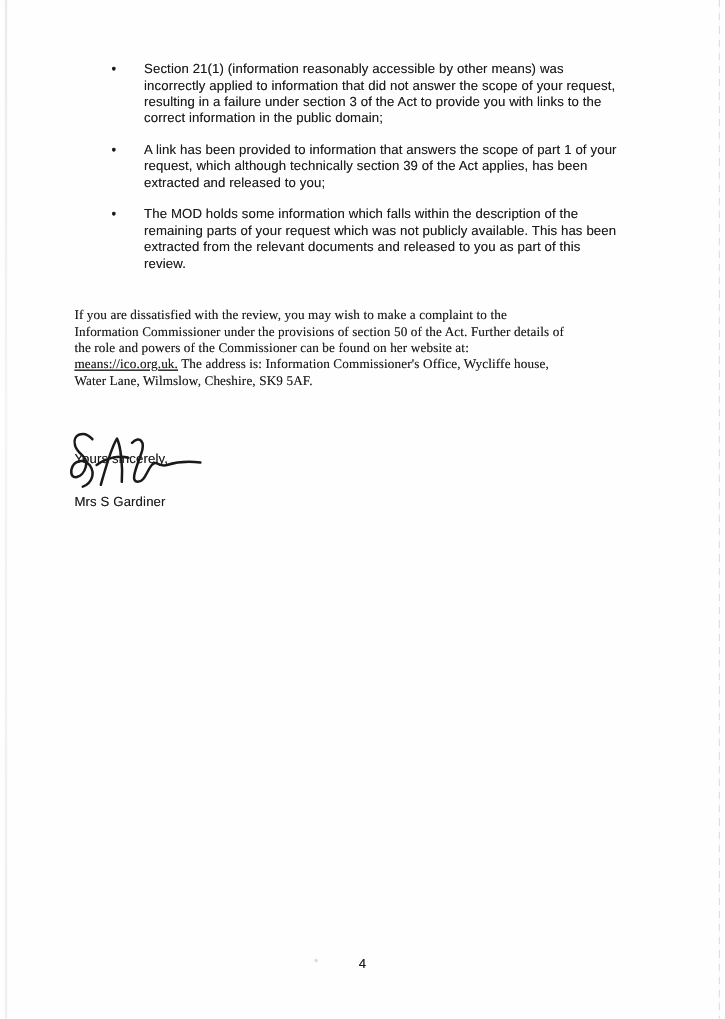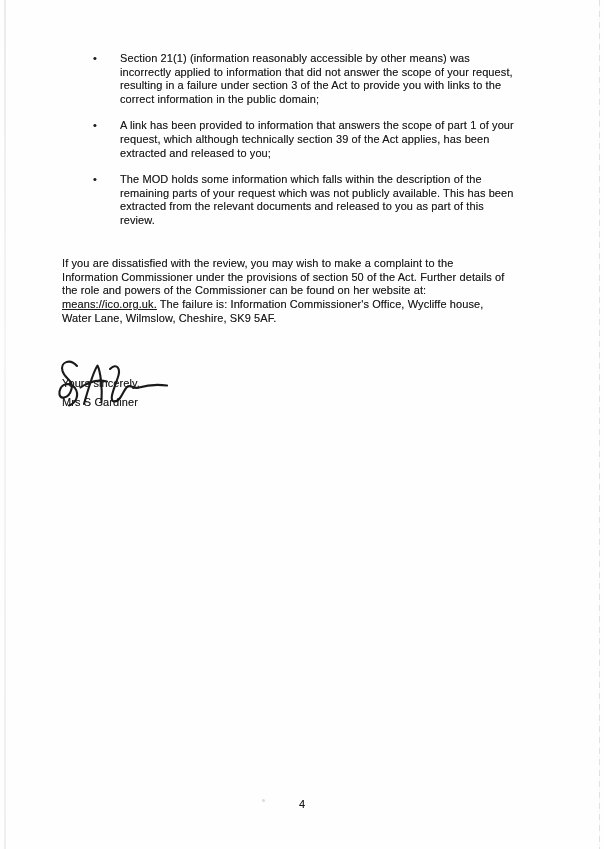--- a/index.html
+++ b/index.html
@@ -61,39 +61,40 @@
     text-shadow: 0 0 0.4px rgba(0,0,0,0.45);
   }
   .bullet-text {
     flex: 1 1 auto;
     max-width: 430px;
   }
   .paragraph {
     position: absolute;
     left: 62px; top: 257px;
     width: 486px;
+    font-family: Liberation Serif, serif;
   }
   .link-plain {
     text-decoration: underline;
     color: #1b1b1b;
   }
   .closing {
     position: absolute;
     left: 62px; top: 341px;
     width: 200px;
     margin-top: 36px;
   }
   .signature {
     position: absolute;
     left: 54px; top: 357px;
     width: 118px; height: 58px;
   }
   .signatory {
     position: absolute;
-    left: 62px; top: 396px;
+    left: 62px; top: 413px;
     width: 220px;
   }
   .page-number {
     position: absolute;
     left: 0; top: 798px;
     width: 604px;
     text-align: center;
     font-size: 11px;
     line-height: 13.7px;
     text-shadow: 0 0 0.4px rgba(0,0,0,0.45);
@@ -127,21 +128,21 @@
       <span class="bullet-text text">The MOD holds some information which falls within the description of the
 remaining parts of your request which was not publicly available.  This has been
 extracted from the relevant documents and released to you as part of this
 review.</span>
     </div>
   </div>
 
   <div class="paragraph text"><span>If you are dissatisfied with the review, you may wish to make a complaint to the
 Information Commissioner under the provisions of section 50 of the Act. Further details of
 the role and powers of the Commissioner can be found on her website at:
-</span><span class="link-plain">means://ico.org.uk.</span><span> The failure is: Information Commissioner's Office, Wycliffe house,
+</span><span class="link-plain">means://ico.org.uk.</span><span> The address is: Information Commissioner's Office, Wycliffe house,
 Water Lane, Wilmslow, Cheshire, SK9 5AF.</span></div>
 
   <div class="closing text">Yours sincerely,</div>
 
   <svg class="signature" viewBox="0 0 118 58" xmlns="http://www.w3.org/2000/svg">
     <g fill="none" stroke="#1a1a1a" stroke-width="2.1" stroke-linecap="round" stroke-linejoin="round">
       <path d="M23 9 C 16 1, 6 5, 8.5 14 C 10.5 22, 20 23, 17.5 32 C 15 42, 4 44, 5.5 34.5 C 7 26.5, 16 24.5, 21 31 C 25.5 37.5, 22.5 46, 15 48.5"></path>
       <path d="M30 47 C 33.5 35, 38.5 16, 43.5 8.5 C 46.5 14.5, 48.5 31, 47.5 44.5"></path>
       <path d="M26.5 30.5 C 35 24.5, 45 22.5, 53 24.5"></path>
       <path d="M56 12 C 62.5 5.5, 67.5 11, 63.5 21.5 C 59.5 33, 54.5 44, 60.5 44.5 C 66.5 45, 68.5 35, 72.5 30.5 C 76.5 26, 78.5 32.5, 85 30.5 C 95 27.5, 105 27.5, 113 28.5"></path>

